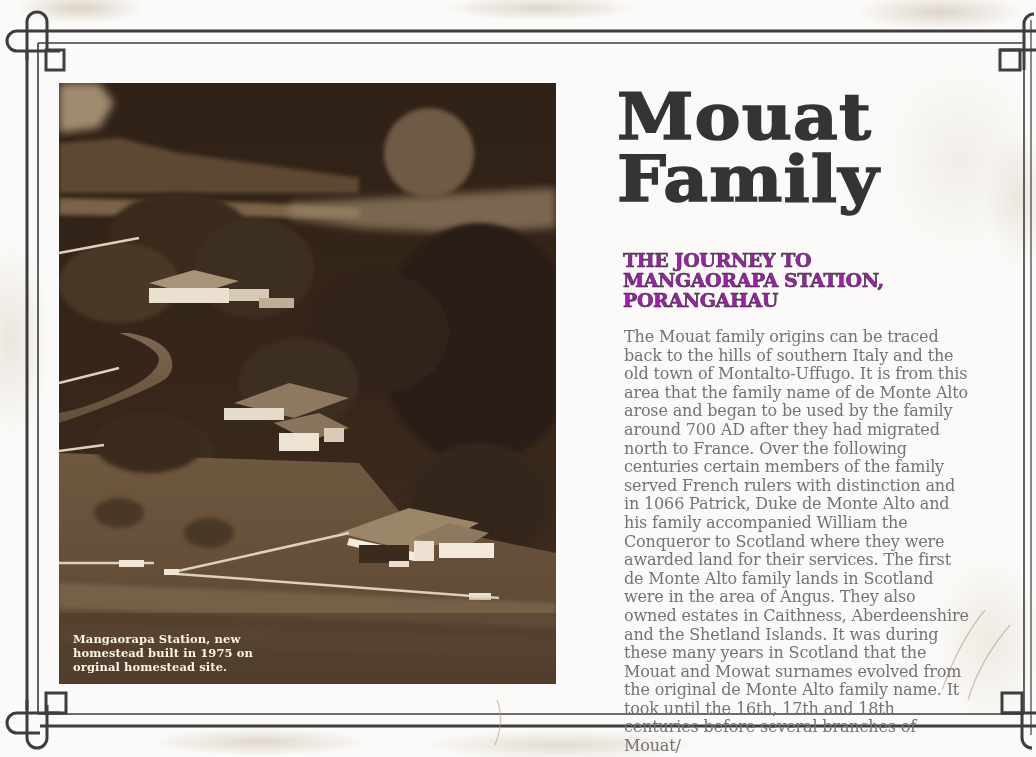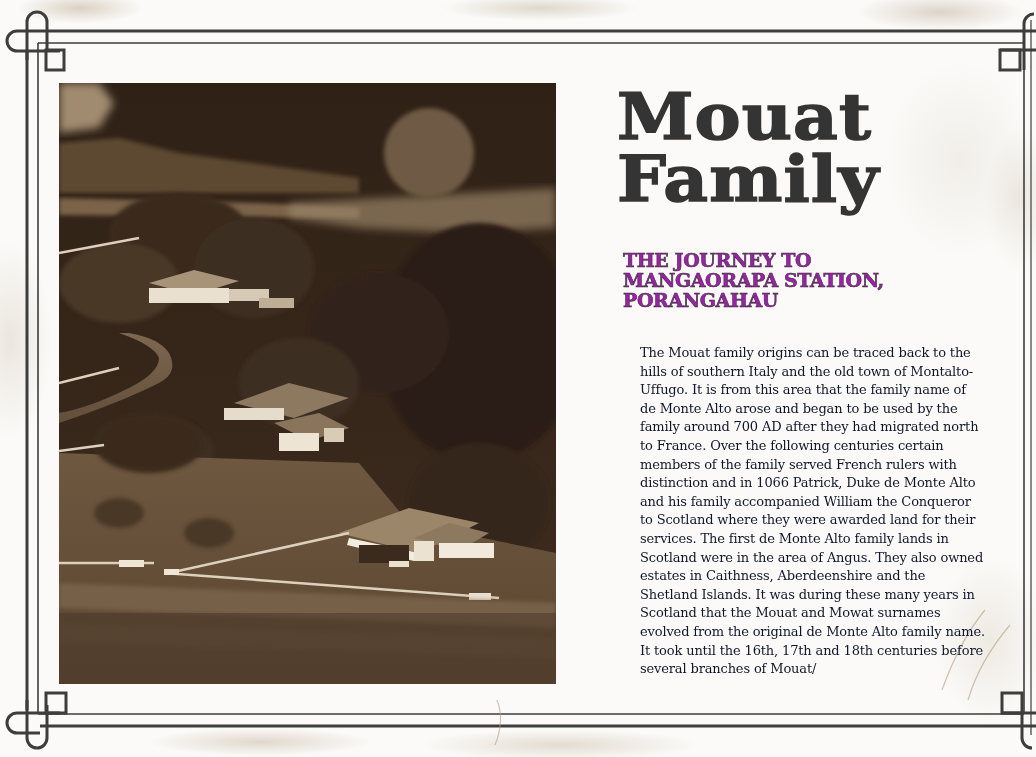--- a/index.html
+++ b/index.html
@@ -91,24 +91,24 @@
     line-height: 20px;
     letter-spacing: -0.4px;
     width: 340px;
     -webkit-text-stroke: 0.6px #333;
   }
   .body-text {
     position: absolute;
     left: 624px;
     top: 328px;
     width: 345px;
-    margin: 16px;
-    color: #0f172a;
-    font-family: "DejaVu Serif", serif;
-    font-size: 13px;
+    margin: 0;
+    color: #737373;
+    font-family: "DejaVu Serif", serif;
+    font-size: 16px;
     line-height: 18.6px;
     letter-spacing: -0.15px;
   }
 </style>
 </head>
 <body>
 
 <div class="paper"></div>
 
 <svg class="frame-svg" viewBox="0 0 1036 757" xmlns="http://www.w3.org/2000/svg">
@@ -244,20 +244,23 @@
     </g>
     <rect x="60" y="477" width="25" height="7" fill="#efe6d6"></rect>
     <rect x="105" y="486" width="15" height="6" fill="#efe6d6"></rect>
     <rect x="410" y="510" width="22" height="7" fill="#e9e0d0"></rect>
 
     <path d="M0 500 L497 520 L497 545 L0 525 Z" fill="#7d6850" opacity="0.75" filter="url(#blur2)"></path>
     <path d="M0 540 L497 555 L497 575 L0 560 Z" fill="#6a553f" opacity="0.6" filter="url(#blur2)"></path>
 
     <rect x="0" y="530" width="497" height="71" fill="#4a3828" opacity="0.55"></rect>
   </svg>
+  <div class="caption">Mangaorapa Station, new
+homestead built in 1975 on
+orginal homestead site.</div>
 </div>
 
 <h1 class="title">
   <span>Mouat</span><br>
   <span>Family</span>
 </h1>
 
 <h2 class="subtitle">THE JOURNEY TO MANGAORAPA STATION, PORANGAHAU</h2>
 
 <p class="body-text">The Mouat family origins can be traced back to the hills of southern Italy and the old town of Montalto-Uffugo. It is from this area that the family name of de Monte Alto arose and began to be used by the family around 700 AD after they had migrated north to France. Over the following centuries certain members of the family served French rulers with distinction and in 1066 Patrick, Duke de Monte Alto and his family accompanied William the Conqueror to Scotland where they were awarded land for their services. The first de Monte Alto family lands in Scotland were in the area of Angus. They also owned estates in Caithness, Aberdeenshire and the Shetland Islands. It was during these many years in Scotland that the Mouat and Mowat surnames evolved from the original de Monte Alto family name. It took until the 16th, 17th and 18th centuries before several branches of Mouat/</p>

